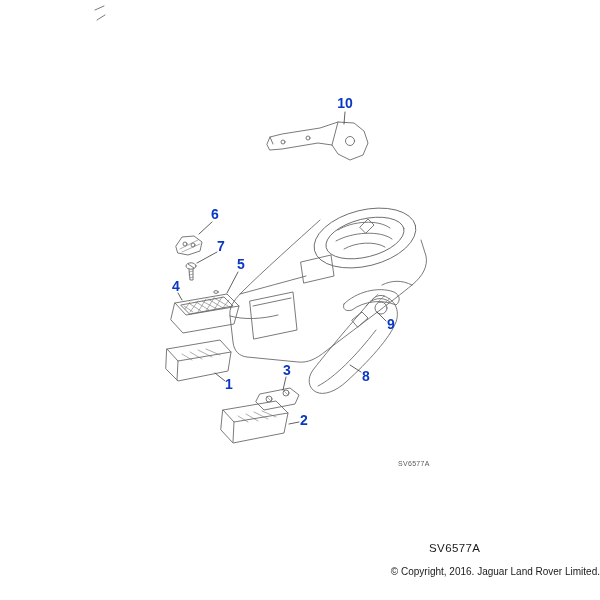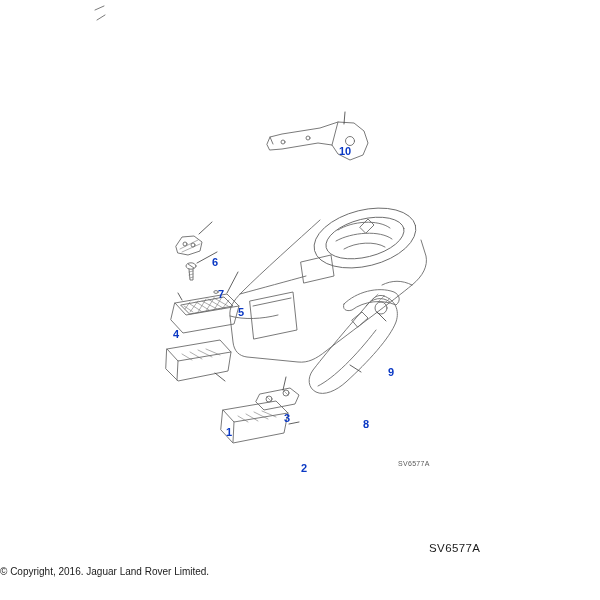--- a/index.html
+++ b/index.html
@@ -15,36 +15,35 @@
   .art { position:absolute; left:0; top:0; }
   .art path, .art circle, .art ellipse, .art line {
     stroke:var(--color-line,#6b6b6b); fill:none;
     stroke-width:0.9; stroke-linecap:round; stroke-linejoin:round;
   }
   .art path.hatch { stroke-width:0.55; }
   .art g.leaders path { stroke:var(--color-leader,#3a3a3a); stroke-width:0.8; }
   .callout {
     position:absolute; transform:translate(-50%,-50%);
     color:var(--color-callout,#0a38c4);
-    font-size:11px; font-weight:bold; line-height:1; cursor:pointer;
+    font-size:14px; font-weight:bold; line-height:1; cursor:pointer;
     user-select:none;
-    margin-top:48px;
   }
   .code-small {
     position:absolute; left:398px; top:460px;
     font-size:7px; letter-spacing:0.3px;
     color:var(--color-code_small,#5a5a5a);
   }
   .code-large {
     position:absolute; left:429px; top:542px;
     font-size:11.5px; letter-spacing:0.4px;
     color:var(--color-text,#111111);
   }
   .copyright {
-    position:absolute; left:0; right:0; top:566px; text-align:left;
+    position:absolute; left:0; right:0; top:566px; text-align:right;
     font-size:10px; color:var(--color-text,#111111);
   }
 </style>
 </head>
 <body>
 
 <div class="stage">
 
   <svg class="art" width="600" height="600" viewBox="0 0 600 600">
 

